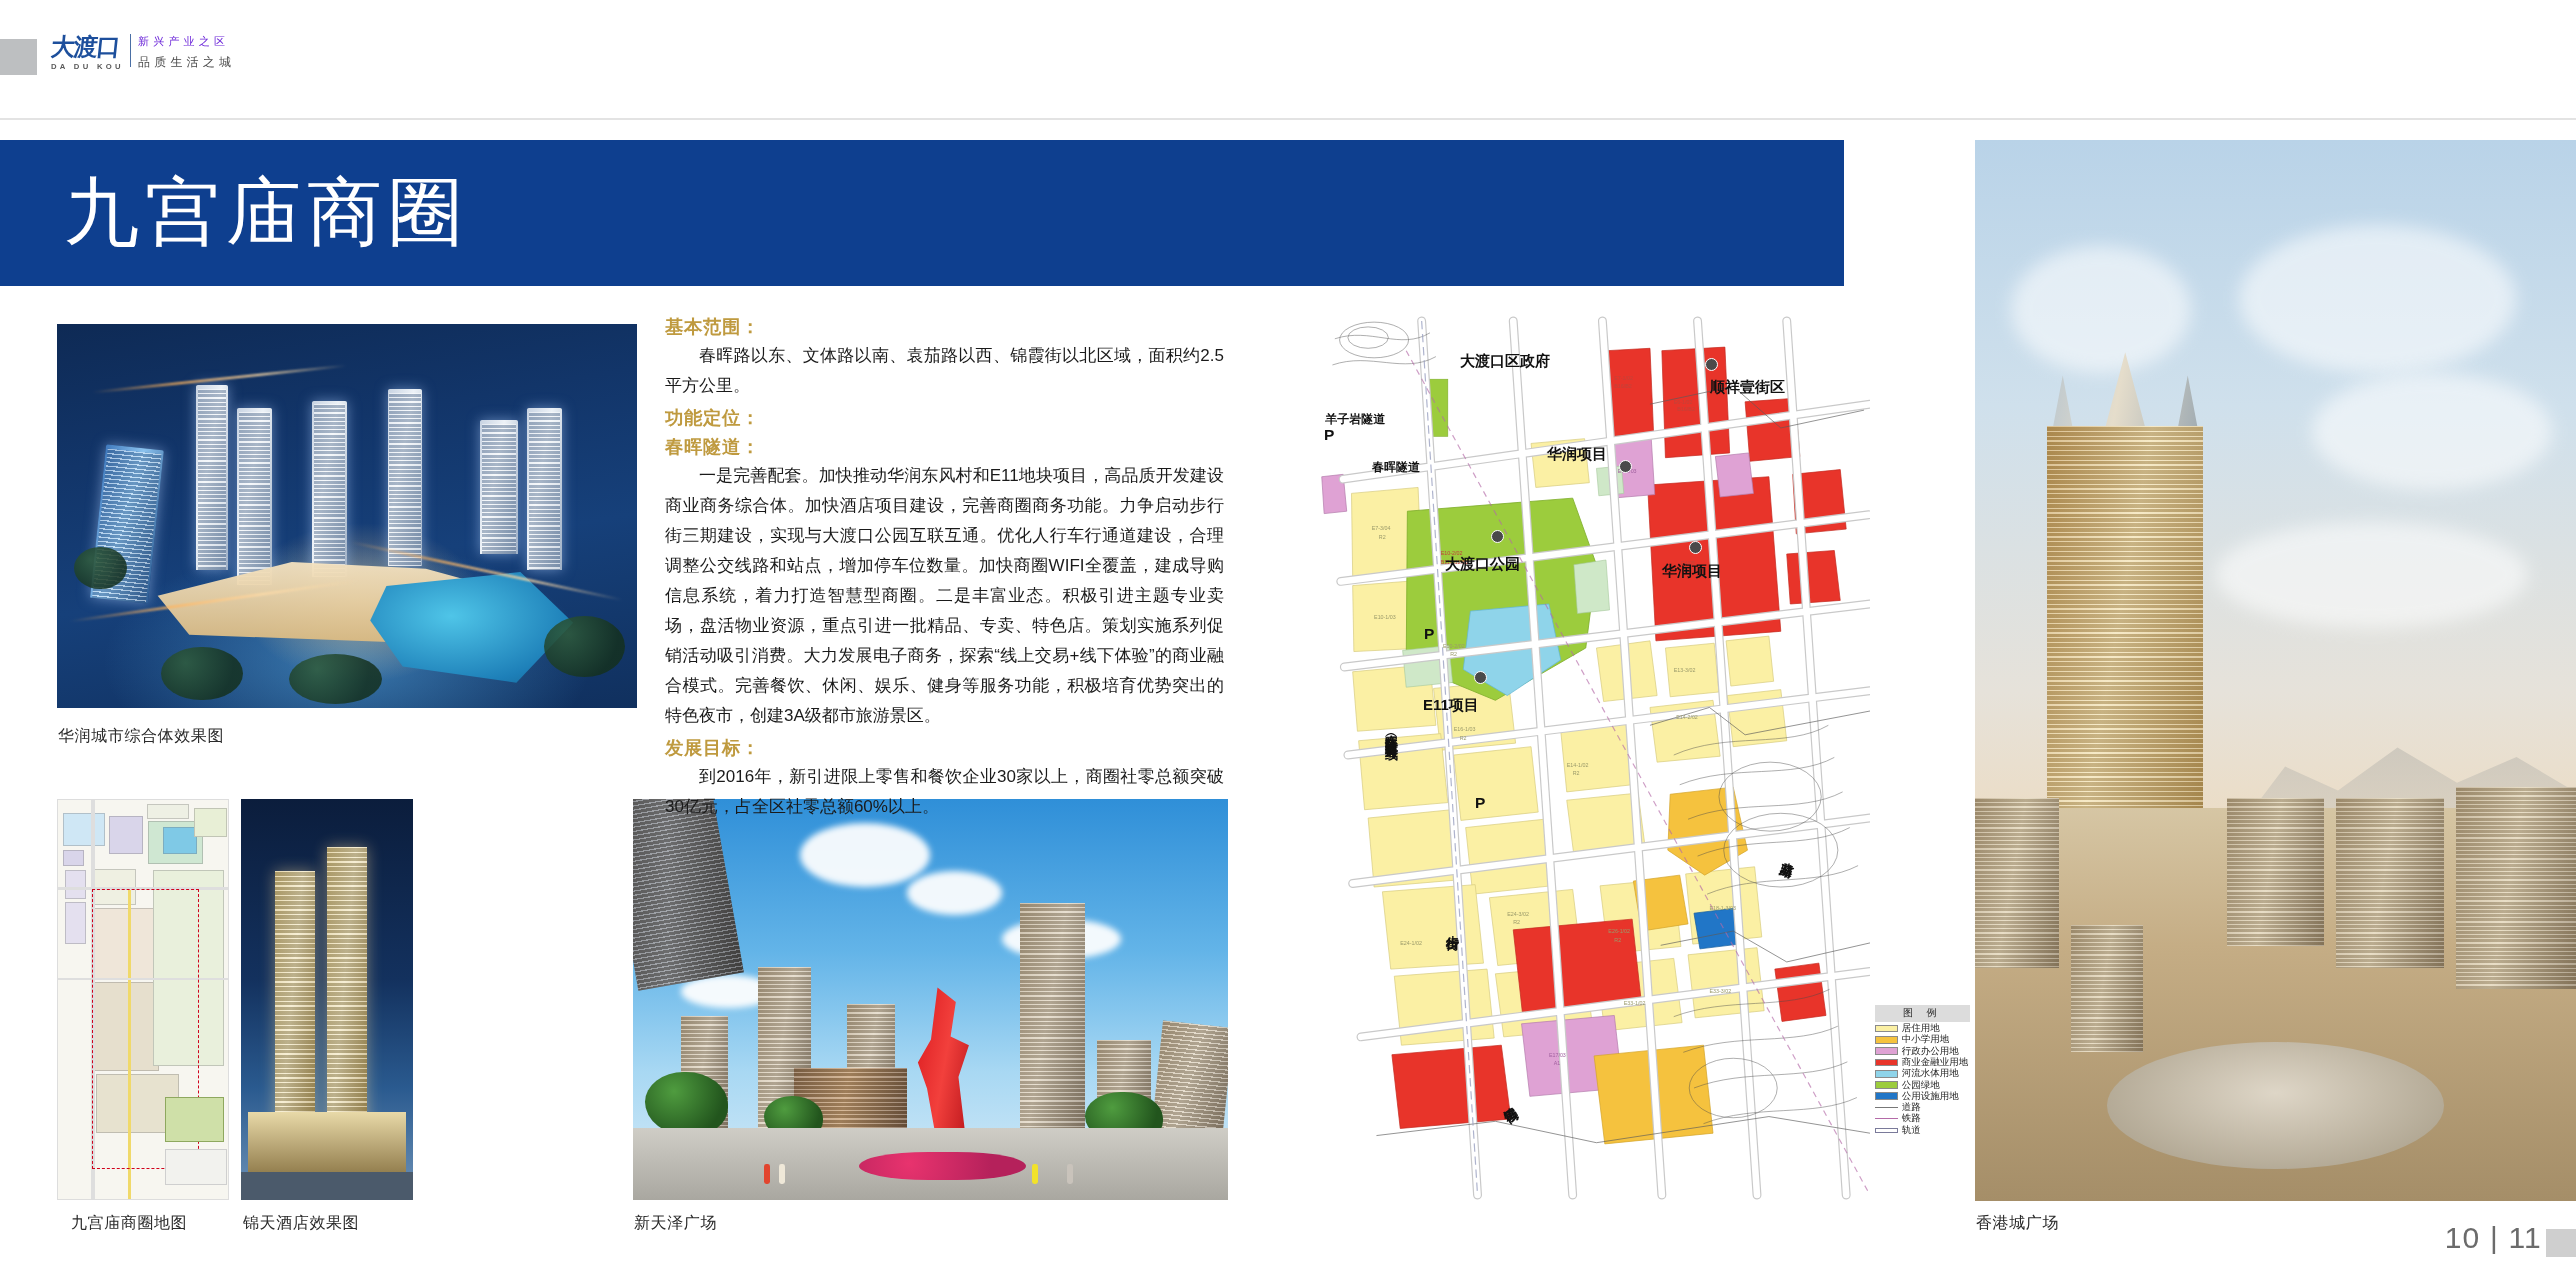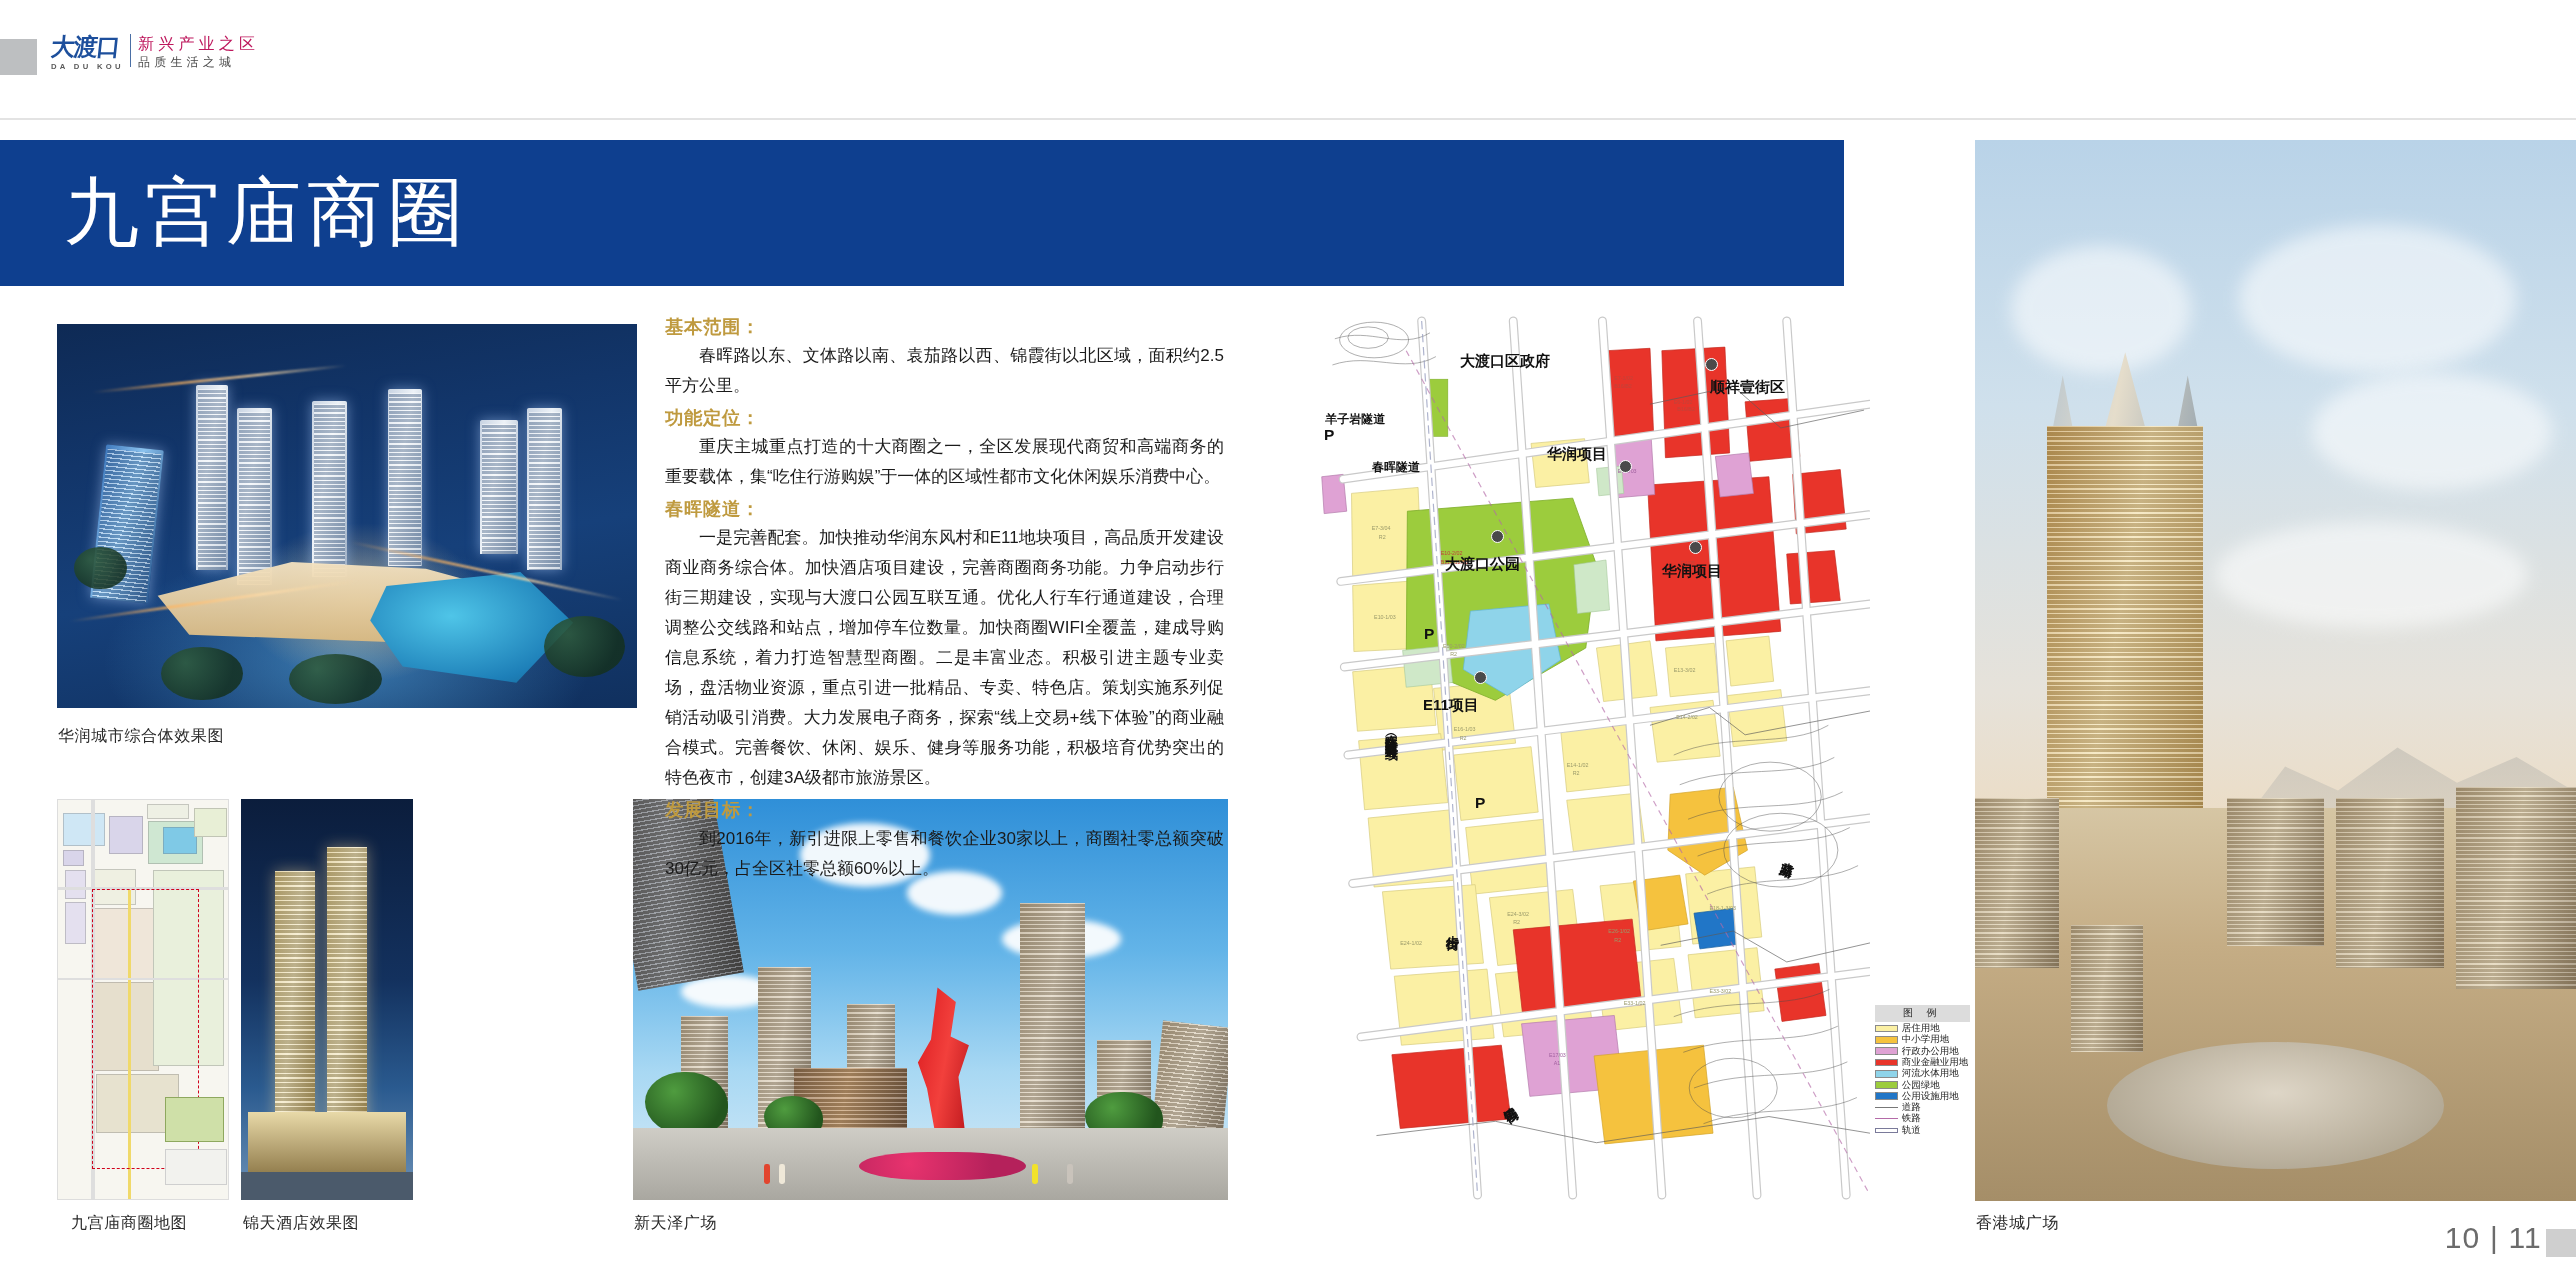--- a/index.html
+++ b/index.html
@@ -14,21 +14,21 @@
   
   .header { position:absolute; left:0; top:0; width:2576px; height:119px; }
   .logo-swatch { position:absolute; left:0; top:39px; width:37px; height:36px; background:#bdbfc1; }
   .logo-mark { position:absolute; left:51px; top:34px; width:74px; height:26px;
     color:#1d4f9c; font-size:24px; font-weight:bold; letter-spacing:-1.2px;
     font-family:"DejaVu Serif", serif; line-height:26px; white-space:nowrap;
     transform: skewX(-6deg); }
   .logo-pinyin { position:absolute; left:51px; top:62px; width:77px;
     color:#5a5a5a; font-size:7.7px; font-weight:bold; letter-spacing:3.3px; }
   .logo-div { position:absolute; left:130px; top:34px; width:1.2px; height:33px; background:#4a6fa5; }
-  .logo-tag1 { position:absolute; left:138px; top:34px; font-size:16px; color:#be185d;
+  .logo-tag1 { position:absolute; left:138px; top:34px; font-size:11px; color:#6d28d9;
      letter-spacing:4.2px; white-space:nowrap; }
   .logo-tag2 { position:absolute; left:138px; top:54px; font-size:12px; color:#4a4a4a;
      letter-spacing:4.2px; white-space:nowrap; }
   .header-rule { position:absolute; left:0; top:118px; width:2576px; height:1.8px; background:#e3e3e3; }
 
   
   .banner { position:absolute; left:0; top:140px; width:1844px; height:146px; background:#0e3f8f; }
   .banner-title { position:absolute; left:64px; top:175px; font-size:75px; color:#ffffff;
      letter-spacing:6px; line-height:75px; white-space:nowrap; font-weight:400; }
 
@@ -264,21 +264,20 @@
     <div class="person" style="left:24.5%;background:#efe8d8;"></div>
     <div class="person" style="left:67%;background:#f2e22a;"></div>
     <div class="person" style="left:73%;background:#c9c3bb;"></div>
   </div>
   <div class="cap" style="left:634px; top:1213px;">新天泽广场</div>
 
   <div class="textcol">
     <div class="hd first">基本范围：</div>
     <div class="para ind">春晖路以东、文体路以南、袁茄路以西、锦霞街以北区域，面积约2.5平方公里。</div>
     <div class="hd">功能定位：</div>
-    <div class="para ind">重庆主城重点打造的十大商圈之一，全区发展现代商贸和高端商务的重要载体，集“吃住行游购娱”于一体的区域性都市文化休闲娱乐消费中心。</div>
     <div class="hd">春晖隧道：</div>
     <div class="para ind">一是完善配套。加快推动华润东风村和E11地块项目，高品质开发建设商业商务综合体。加快酒店项目建设，完善商圈商务功能。力争启动步行街三期建设，实现与大渡口公园互联互通。优化人行车行通道建设，合理调整公交线路和站点，增加停车位数量。加快商圈WIFI全覆盖，建成导购信息系统，着力打造智慧型商圈。二是丰富业态。积极引进主题专业卖场，盘活物业资源，重点引进一批精品、专卖、特色店。策划实施系列促销活动吸引消费。大力发展电子商务，探索“线上交易+线下体验”的商业融合模式。完善餐饮、休闲、娱乐、健身等服务功能，积极培育优势突出的特色夜市，创建3A级都市旅游景区。</div>
     <div class="hd">发展目标：</div>
     <div class="para ind">到2016年，新引进限上零售和餐饮企业30家以上，商圈社零总额突破30亿元，占全区社零总额60%以上。</div>
   </div>
 
   <div id="zone-map">
     <svg class="zm-svg" viewBox="0 0 930 1490" preserveAspectRatio="none">
       <rect x="0" y="0" width="930" height="1490" fill="#ffffff"></rect>
 

